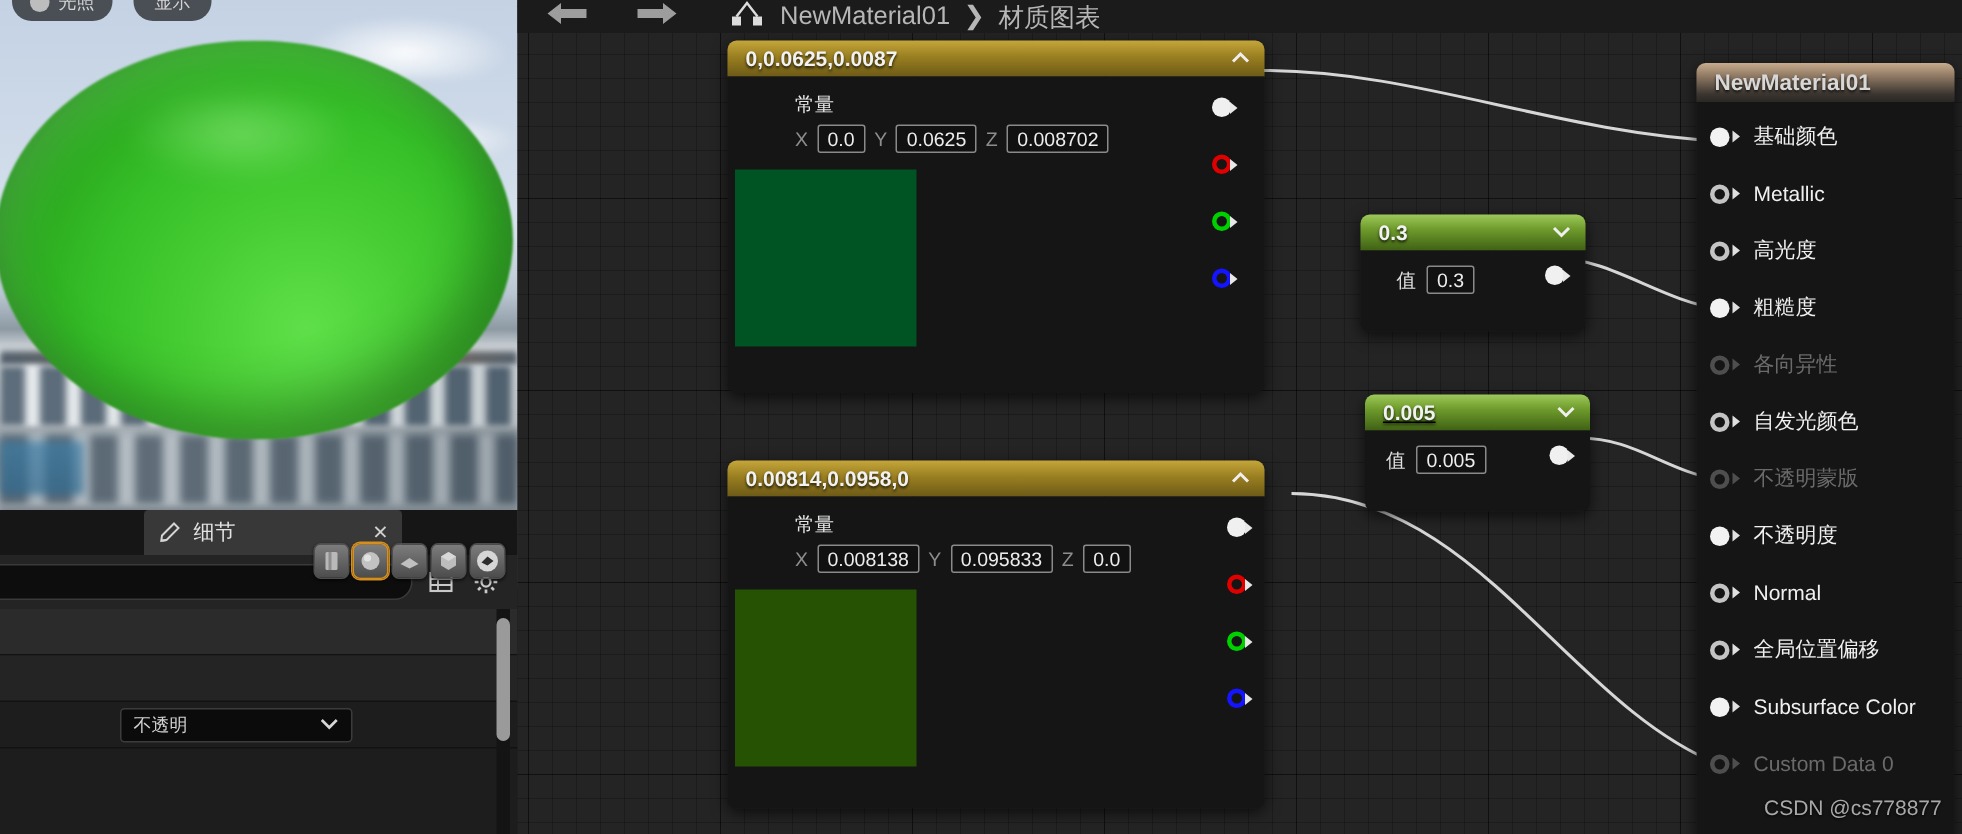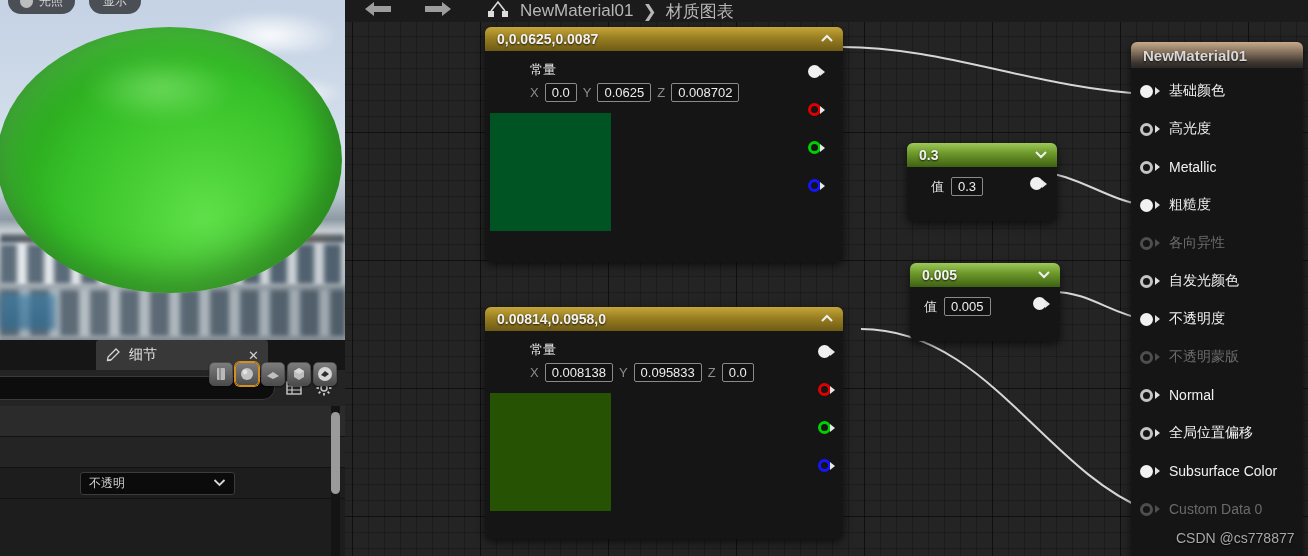--- a/index.html
+++ b/index.html
@@ -406,21 +406,21 @@
           <span class="lbl">值</span>
           <span class="numbox">0.3</span>
         </div>
         <div class="pin" style="right:10px; top:10px;">
           <span class="dot filled"></span>
             <span class="arrow"></span>
         </div>
       </div>
     </div>
 
-    <div class="node sc" style="left:565px; top:263px; height:78px;">
+    <div class="node sc" style="left:565px; top:263px; height:78px;text-decoration:underline;">
       <div class="node-head">
         <span>0.005</span>
         <span class="chev">
           <svg width="14" height="9" viewBox="0 0 14 9">
               <path d="M2 2 L7 7 L12 2" fill="none" stroke="#efefef" stroke-width="2"></path>
             </svg>
         </span>
       </div>
       <div class="node-body" style="height:54px;">
         <div class="sc-row" style="left:14px;">
@@ -440,51 +440,51 @@
       </div>
       <div class="node-body" id="mat-pins" style="height:494px;padding-top:4px;">
           <div class="mat-pin">
             <span class="dot filled" style="width: 13px; height: 13px; border-radius: 50%; flex: 0 0 auto; background: rgb(242, 242, 242);"></span>
             <span style="width: 0px; height: 0px; border-top: 4px solid transparent; border-bottom: 4px solid transparent; border-left: 5px solid rgb(224, 224, 224); margin-left: -7px; flex: 0 0 auto;"></span>
             <span class="plabel">基础颜色</span>
           </div>
           <div class="mat-pin">
             <span class="dot hollow" style="width: 13px; height: 13px; border-radius: 50%; flex: 0 0 auto; border: 3px solid rgb(196, 196, 196);"></span>
             <span style="width: 0px; height: 0px; border-top: 4px solid transparent; border-bottom: 4px solid transparent; border-left: 5px solid rgb(224, 224, 224); margin-left: -7px; flex: 0 0 auto;"></span>
+            <span class="plabel">Metallic</span>
+          </div>
+          <div class="mat-pin">
+            <span class="dot hollow" style="width: 13px; height: 13px; border-radius: 50%; flex: 0 0 auto; border: 3px solid rgb(196, 196, 196);"></span>
+            <span style="width: 0px; height: 0px; border-top: 4px solid transparent; border-bottom: 4px solid transparent; border-left: 5px solid rgb(224, 224, 224); margin-left: -7px; flex: 0 0 auto;"></span>
             <span class="plabel">高光度</span>
-          </div>
-          <div class="mat-pin">
-            <span class="dot hollow" style="width: 13px; height: 13px; border-radius: 50%; flex: 0 0 auto; border: 3px solid rgb(196, 196, 196);"></span>
-            <span style="width: 0px; height: 0px; border-top: 4px solid transparent; border-bottom: 4px solid transparent; border-left: 5px solid rgb(224, 224, 224); margin-left: -7px; flex: 0 0 auto;"></span>
-            <span class="plabel">Metallic</span>
           </div>
           <div class="mat-pin">
             <span class="dot filled" style="width: 13px; height: 13px; border-radius: 50%; flex: 0 0 auto; background: rgb(242, 242, 242);"></span>
             <span style="width: 0px; height: 0px; border-top: 4px solid transparent; border-bottom: 4px solid transparent; border-left: 5px solid rgb(224, 224, 224); margin-left: -7px; flex: 0 0 auto;"></span>
             <span class="plabel">粗糙度</span>
           </div>
           <div class="mat-pin disabled">
             <span class="dot hollow dim" style="width: 13px; height: 13px; border-radius: 50%; flex: 0 0 auto; border: 3px solid rgb(78, 78, 78);"></span>
             <span style="width: 0px; height: 0px; border-top: 4px solid transparent; border-bottom: 4px solid transparent; border-left: 5px solid rgb(78, 78, 78); margin-left: -7px; flex: 0 0 auto;"></span>
             <span class="plabel">各向异性</span>
           </div>
           <div class="mat-pin">
             <span class="dot hollow" style="width: 13px; height: 13px; border-radius: 50%; flex: 0 0 auto; border: 3px solid rgb(196, 196, 196);"></span>
             <span style="width: 0px; height: 0px; border-top: 4px solid transparent; border-bottom: 4px solid transparent; border-left: 5px solid rgb(224, 224, 224); margin-left: -7px; flex: 0 0 auto;"></span>
             <span class="plabel">自发光颜色</span>
           </div>
-          <div class="mat-pin">
-            <span class="dot filled" style="width: 13px; height: 13px; border-radius: 50%; flex: 0 0 auto; background: rgb(242, 242, 242);"></span>
-            <span style="width: 0px; height: 0px; border-top: 4px solid transparent; border-bottom: 4px solid transparent; border-left: 5px solid rgb(224, 224, 224); margin-left: -7px; flex: 0 0 auto;"></span>
-            <span class="plabel">不透明度</span>
-          </div>
           <div class="mat-pin disabled">
             <span class="dot hollow dim" style="width: 13px; height: 13px; border-radius: 50%; flex: 0 0 auto; border: 3px solid rgb(78, 78, 78);"></span>
             <span style="width: 0px; height: 0px; border-top: 4px solid transparent; border-bottom: 4px solid transparent; border-left: 5px solid rgb(78, 78, 78); margin-left: -7px; flex: 0 0 auto;"></span>
             <span class="plabel">不透明蒙版</span>
+          </div>
+          <div class="mat-pin">
+            <span class="dot filled" style="width: 13px; height: 13px; border-radius: 50%; flex: 0 0 auto; background: rgb(242, 242, 242);"></span>
+            <span style="width: 0px; height: 0px; border-top: 4px solid transparent; border-bottom: 4px solid transparent; border-left: 5px solid rgb(224, 224, 224); margin-left: -7px; flex: 0 0 auto;"></span>
+            <span class="plabel">不透明度</span>
           </div>
           <div class="mat-pin">
             <span class="dot hollow" style="width: 13px; height: 13px; border-radius: 50%; flex: 0 0 auto; border: 3px solid rgb(196, 196, 196);"></span>
             <span style="width: 0px; height: 0px; border-top: 4px solid transparent; border-bottom: 4px solid transparent; border-left: 5px solid rgb(224, 224, 224); margin-left: -7px; flex: 0 0 auto;"></span>
             <span class="plabel">Normal</span>
           </div>
           <div class="mat-pin">
             <span class="dot hollow" style="width: 13px; height: 13px; border-radius: 50%; flex: 0 0 auto; border: 3px solid rgb(196, 196, 196);"></span>
             <span style="width: 0px; height: 0px; border-top: 4px solid transparent; border-bottom: 4px solid transparent; border-left: 5px solid rgb(224, 224, 224); margin-left: -7px; flex: 0 0 auto;"></span>
             <span class="plabel">全局位置偏移</span>

